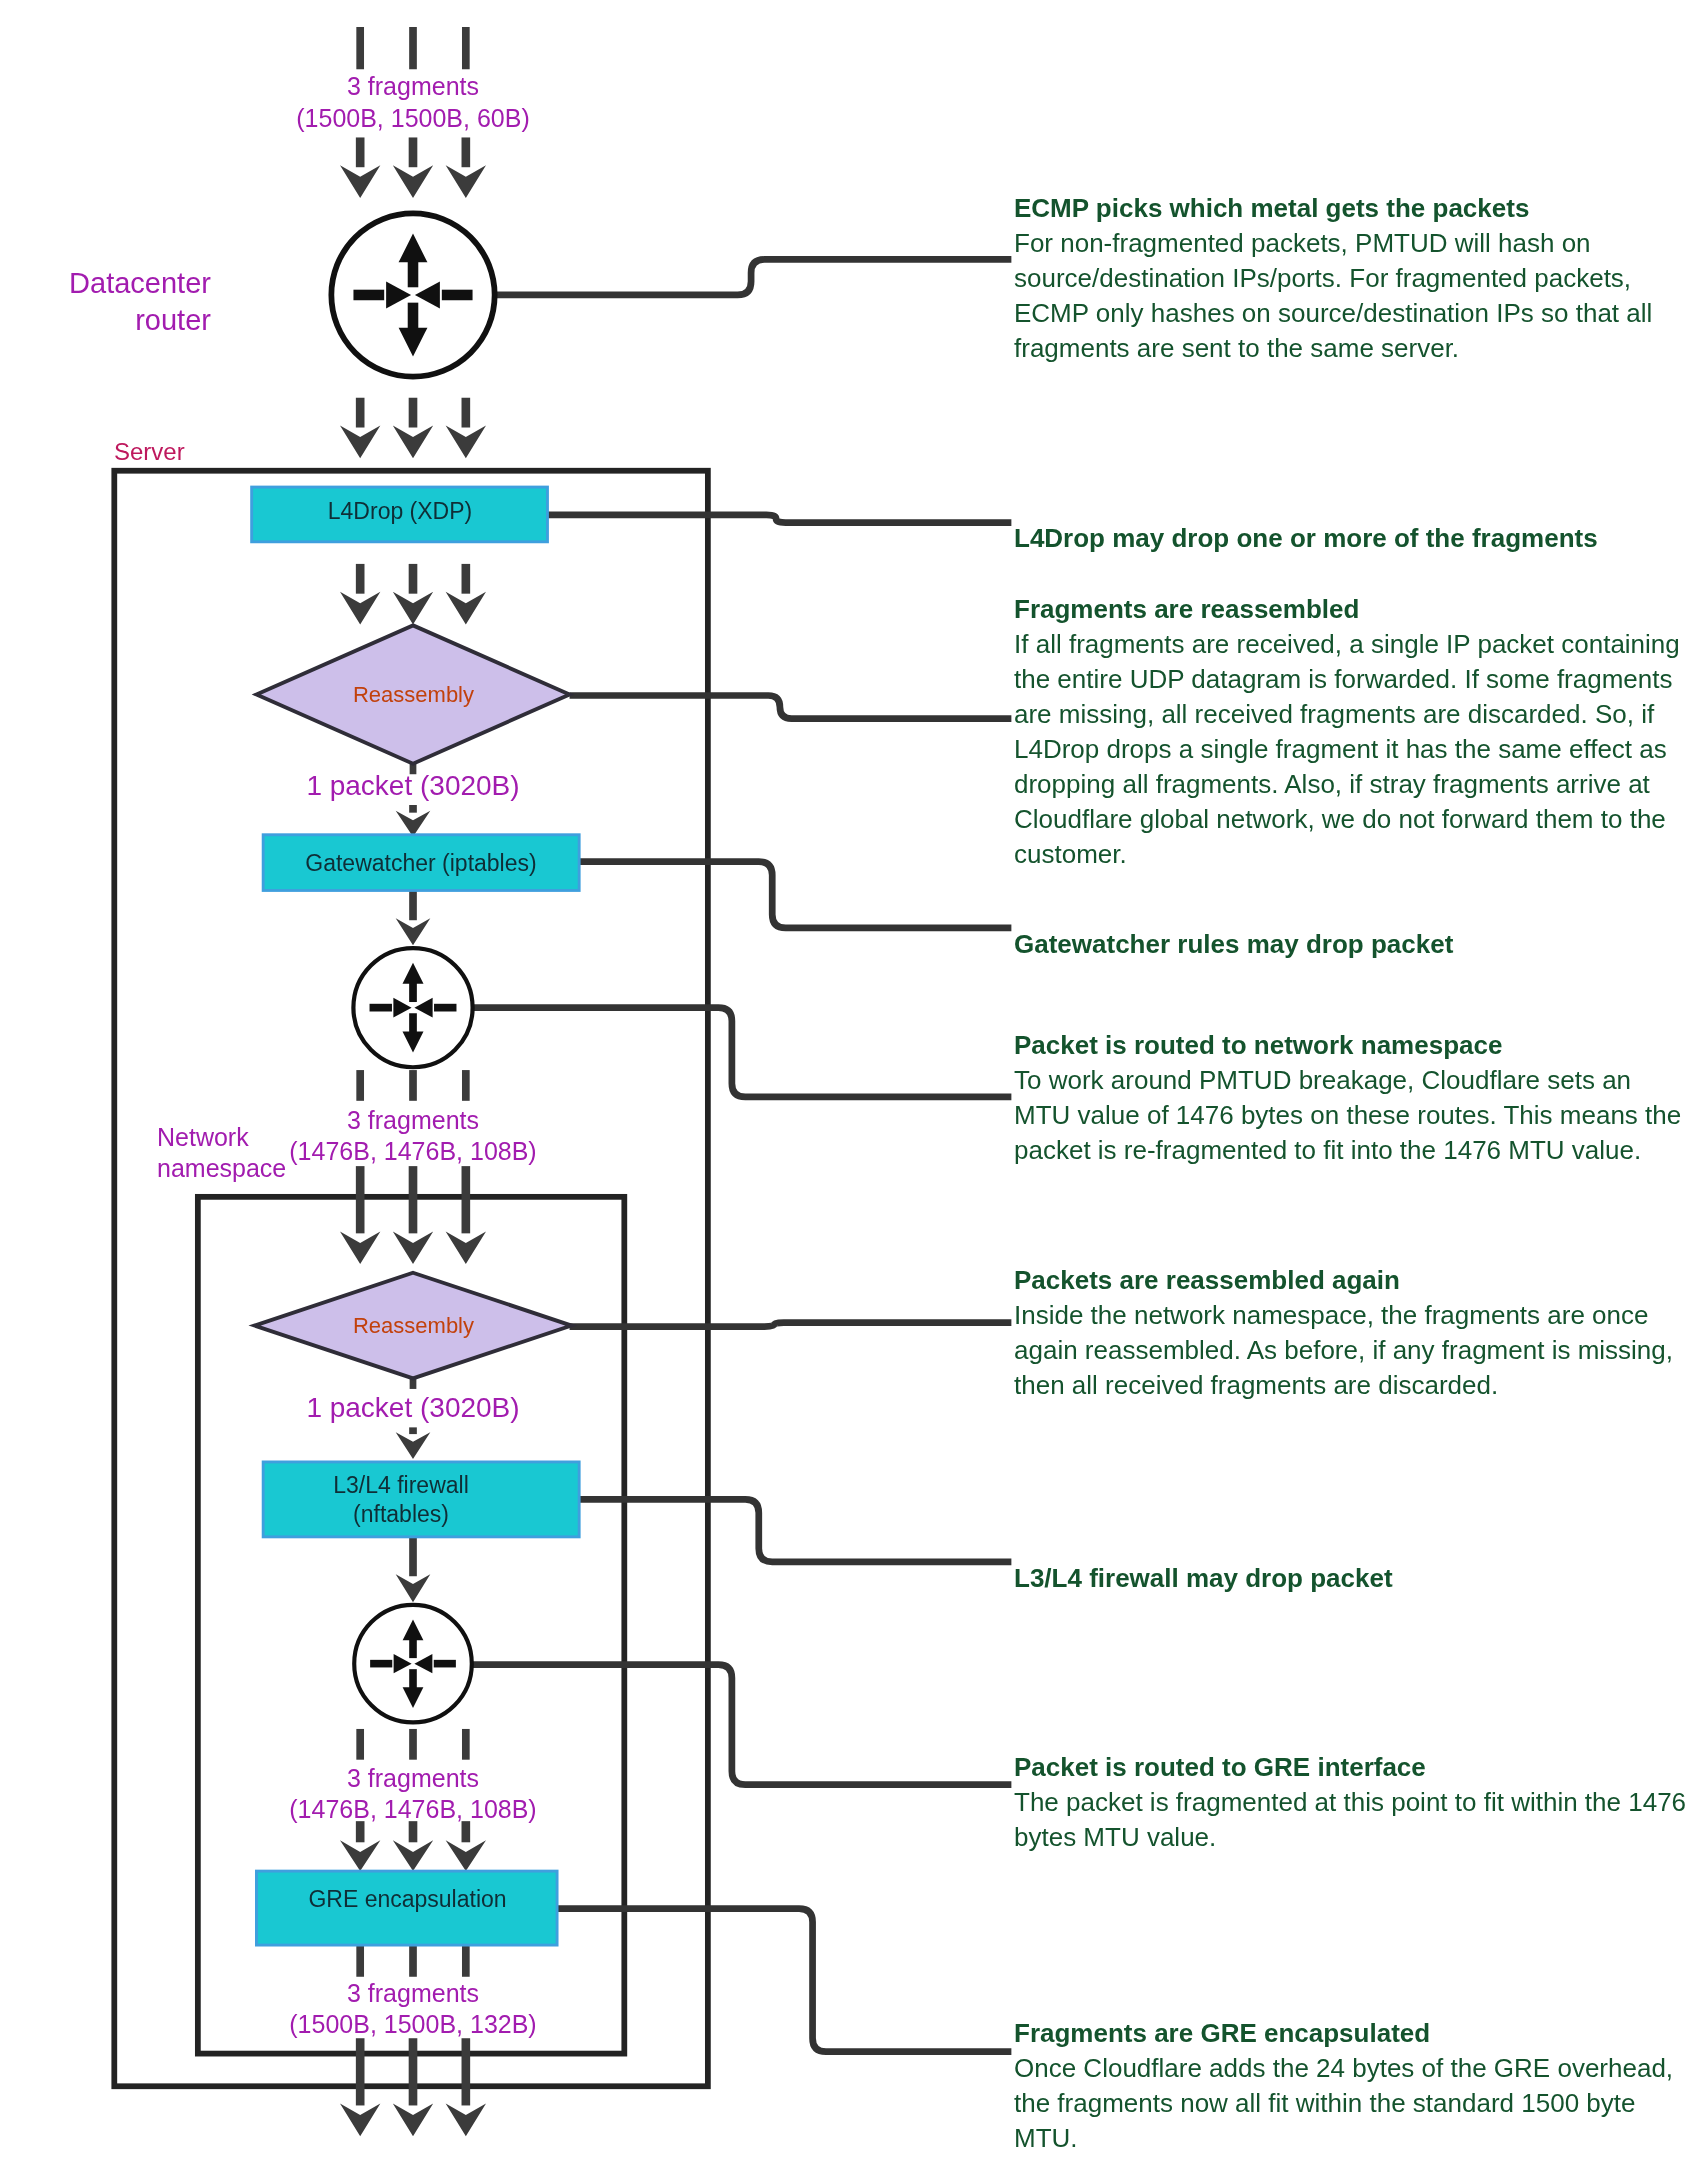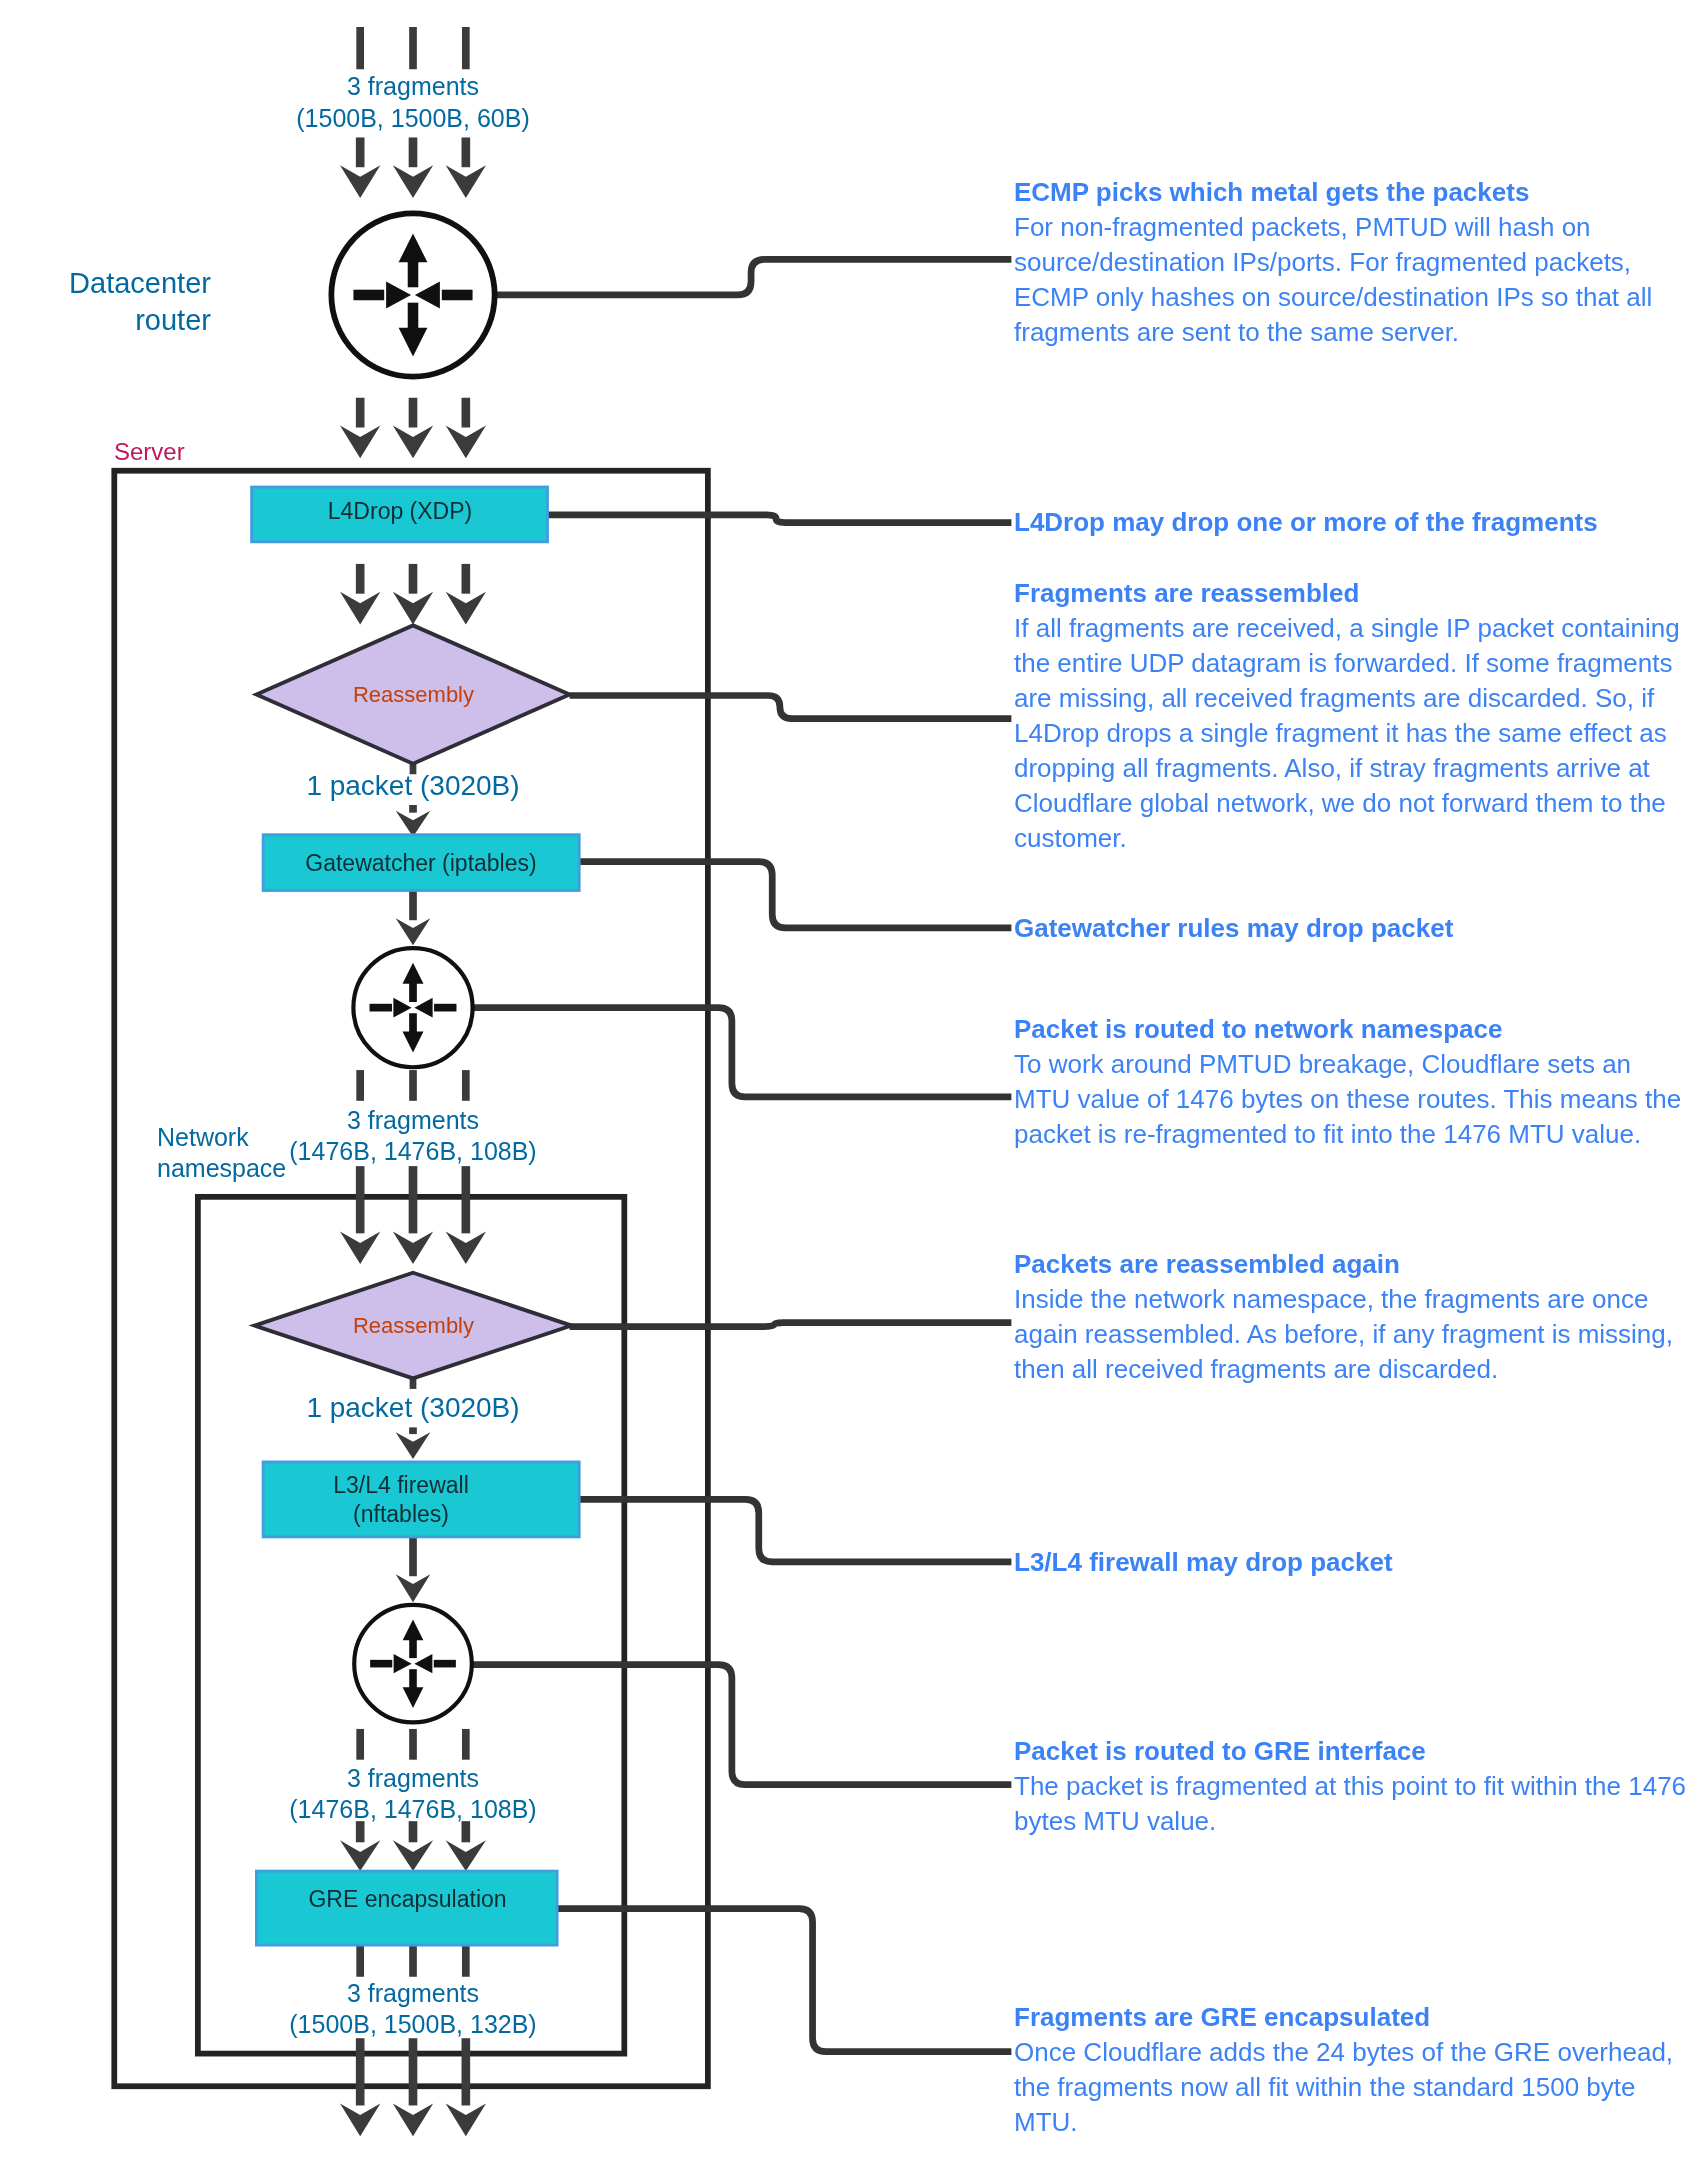--- a/index.html
+++ b/index.html
@@ -1,29 +1,29 @@
 <!DOCTYPE html>
 <html><head>
 <meta charset="utf-8">
 <style>
   html,body{margin:0;padding:0;background:#ffffff;}
   .stage{position:relative;width:1701px;height:2168px;background:#ffffff;
          font-family:"Liberation Sans",sans-serif;overflow:hidden;}
   svg.layer{position:absolute;left:0;top:0;}
-  .t{position:absolute;color:#0369a1;white-space:nowrap;}
+  .t{position:absolute;color:#a21caf;white-space:nowrap;}
   .ctr{transform:translateX(-50%);text-align:center;}
   .sm{font-size:25px;line-height:31px;}
   .pkt{font-size:28px;line-height:33px;}
   .boxtxt{position:absolute;display:flex;flex-direction:column;align-items:center;
           justify-content:center;text-align:center;color:#0f2e36;font-size:23px;line-height:29px;}
   .dimtxt{position:absolute;display:flex;align-items:center;justify-content:center;
           text-align:center;color:#c2410c;font-size:22px;}
   .outlbl{font-size:24px;line-height:35px;color:#be185d;}
   .big{font-size:29px;line-height:37px;text-align:right;}
-  .ann{position:absolute;left:1014px;width:678px;color:#3b82f6;}
+  .ann{position:absolute;left:1014px;width:678px;color:#14532d;margin-top:16px;}
   .ann .h{font-weight:bold;font-size:26px;line-height:35px;}
   .ann p{margin:0;font-size:26px;line-height:35px;}
 </style>
 </head>
 <body>
 
 <div class="stage">
 
   <svg class="layer" width="1701" height="2168" viewBox="0 0 1771 2257">
     <defs>

